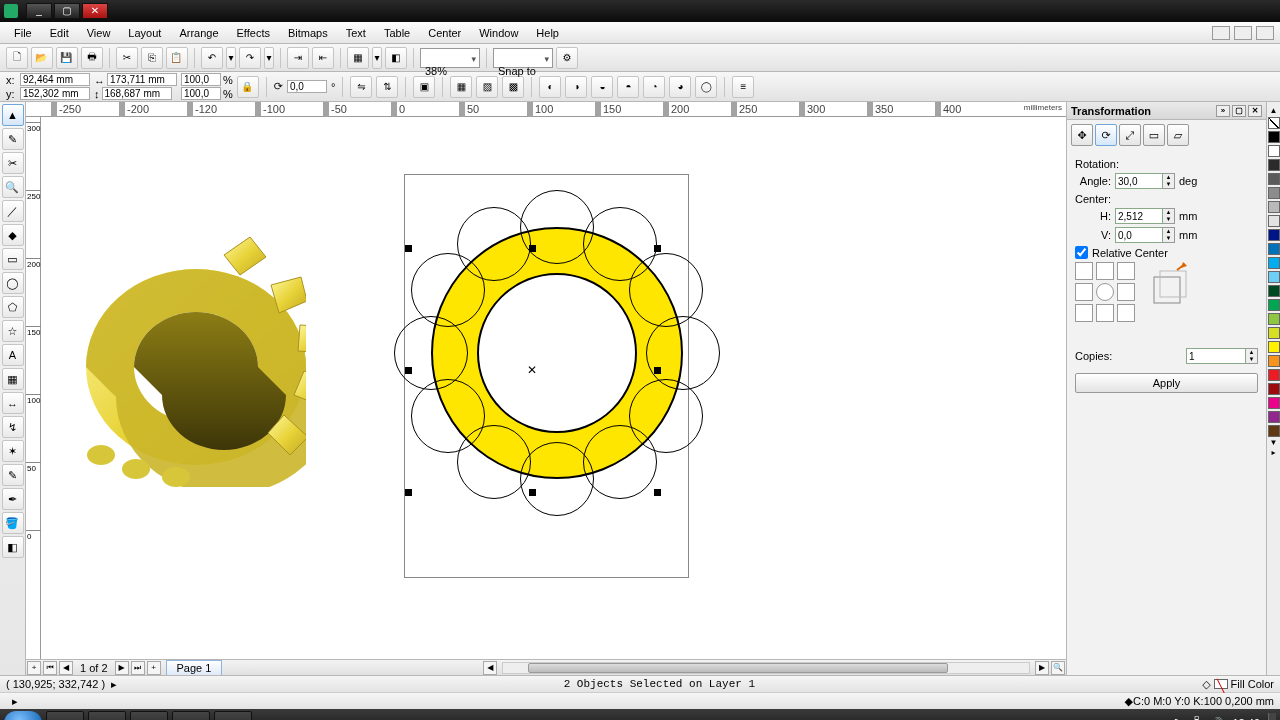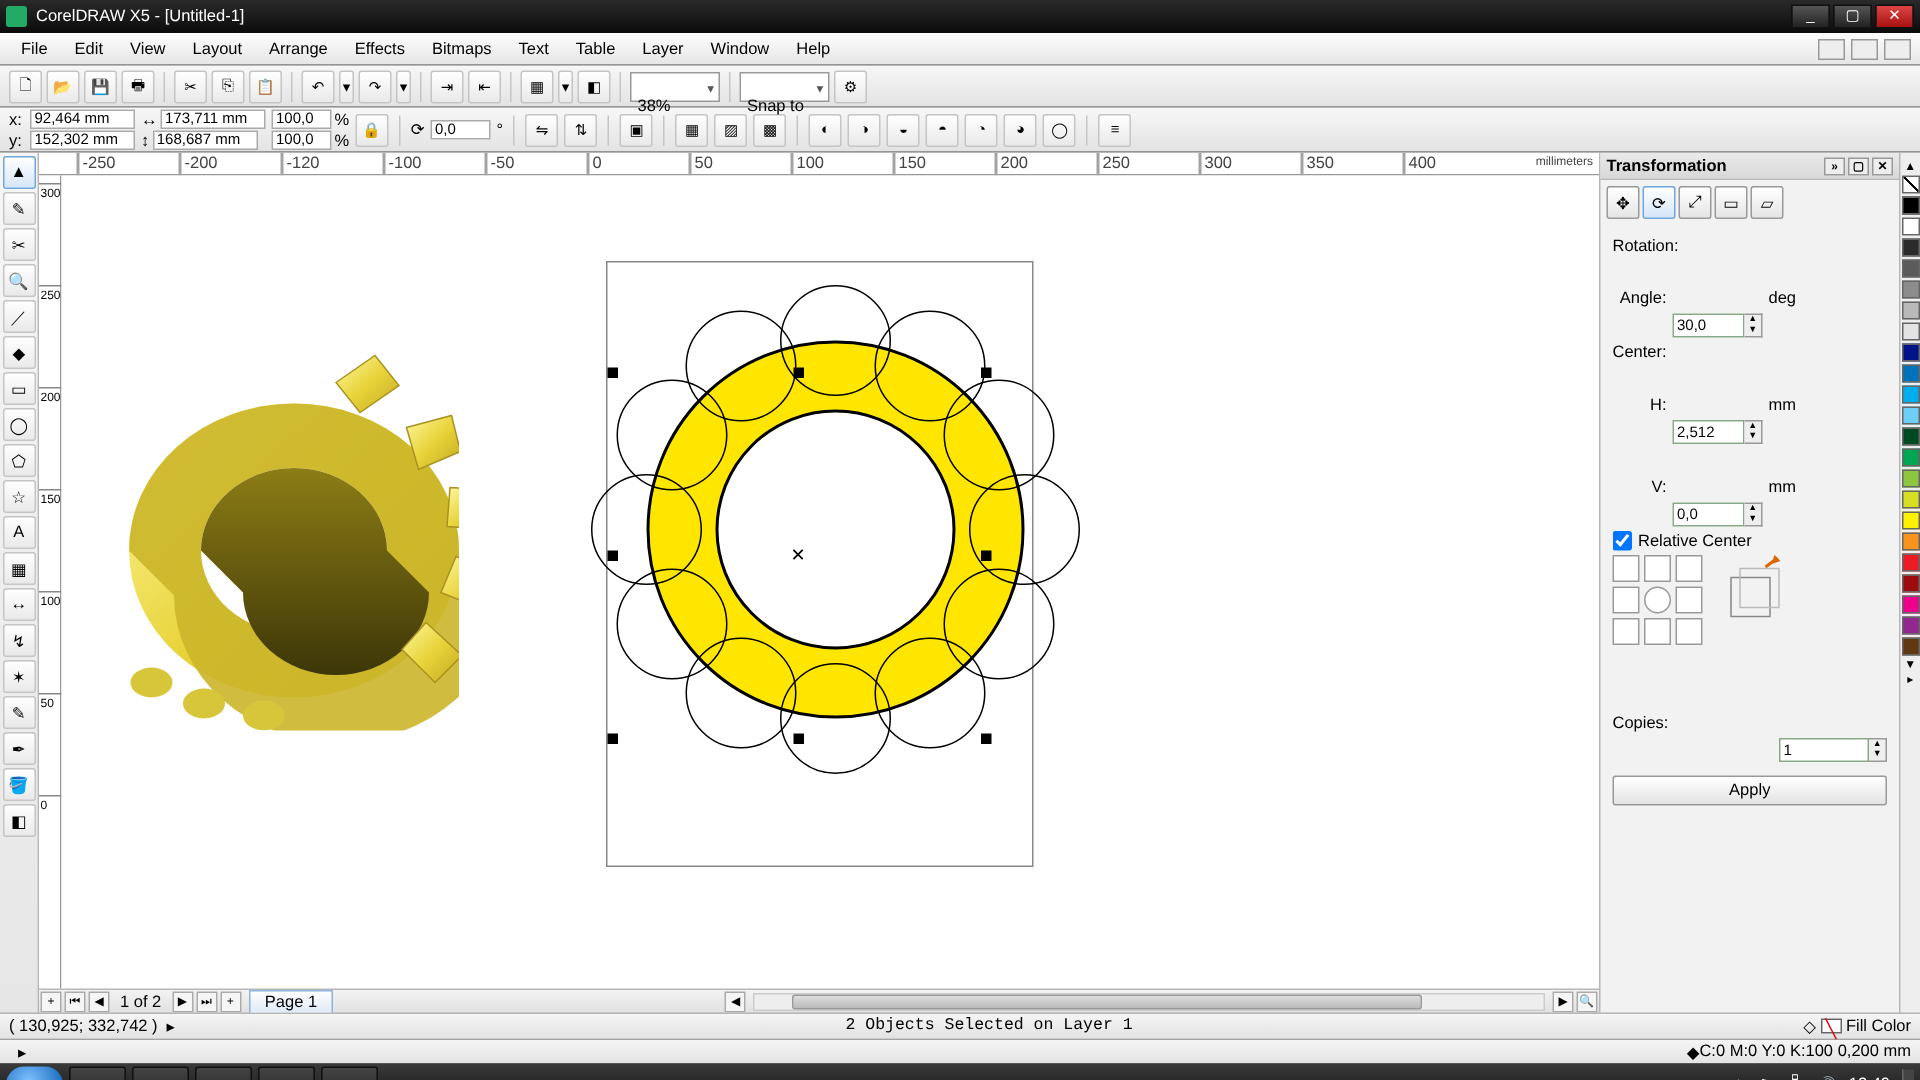--- a/index.html
+++ b/index.html
@@ -28,21 +28,21 @@
 .xyrow .lbl { width:12px;}
 .nfield { width:70px; height:13px; border:1px solid #aaa; background:#fff; padding:0 2px; font-size:10px; line-height:11px;}
 .nfield.sm{width:40px;}
 
 .workarea { position:relative; height: 573px; background:#fff;}
 .toolbox { position:absolute; left:0; top:0; width:26px; height:100%; background:linear-gradient(#f6f6f6,#e6e6e6); border-right:1px solid #b7b7b7; display:flex; flex-direction:column; align-items:center; padding-top:2px; gap:2px;}
 .tool { width:22px;height:22px; background:linear-gradient(#fff,#e9e9e9); border:1px solid #c5c5c5; border-radius:2px; display:flex;align-items:center;justify-content:center; font-size:11px;}
 .tool.sel{background:linear-gradient(#fff,#d5e6f9); border-color:#6fa7dd;}
 
 .ruler-h { position:absolute; left:26px; right:214px; top:0; height:15px; background:#fff; border-bottom:1px solid #999; font-size:8px; color:#444;}
-.ruler-h .tick{position:absolute; top:0; height:15px; border-left:2px solid #a3a3a3;}
+.ruler-h .tick{position:absolute; top:0; height:15px; border-left:6px solid #a3a3a3;}
 .ruler-h .tick span{position:absolute; top:1px; left:2px;}
 .ruler-h .unit{position:absolute; right:4px; top:1px; font-size:8px;}
 .ruler-v { position:absolute; left:26px; top:15px; bottom:16px; width:15px; background:#fff; border-right:1px solid #999;}
 .ruler-v .tick{position:absolute; left:0; width:15px; border-top:1px solid #888;}
 .ruler-v .tick span{position:absolute; left:1px; top:1px; font-size:8px;}
 
 .canvas { position:absolute; left:41px; top:15px; right:214px; bottom:16px; background:#fff; overflow:hidden;}
 .page { position:absolute; left:363px; top:57px; width:285px; height:404px; background:#fff; border:1px solid #888;}
 .page::after{content:""; position:absolute; left:4px; top:4px; right:-4px; bottom:-4px; background:rgba(0,0,0,.15); z-index:-1;}
 
@@ -72,21 +72,21 @@
 .docker .hdr{ height:18px; background:linear-gradient(#eaeaea,#d8d8d8); border-bottom:1px solid #b7b7b7; display:flex; align-items:center; padding:0 4px; font-weight:bold;}
 .docker .hdr .sp{flex:1;}
 .docker .hdr .hb{width:14px;height:12px;border:1px solid #999;background:#eee;margin-left:2px; font-size:8px; text-align:center; line-height:10px;}
 .docker .tabs { display:flex; gap:2px; padding:4px;}
 .docker .tabs .tb{ width:22px;height:22px;border:1px solid #999;background:linear-gradient(#fff,#e5e5e5);border-radius:2px;display:flex;align-items:center;justify-content:center;}
 .docker .tabs .tb.active{background:linear-gradient(#fff,#d5e6f9);border-color:#6fa7dd;}
 .docker .body{ padding:4px 8px;}
 .docker .lbl{ margin:4px 0 2px;}
 .docker .row{ display:flex; align-items:center; gap:4px; margin:3px 0;}
 .docker .row .k{ width:36px; text-align:right;}
-.spin{ display:flex; align-items:flex-end;margin-top:36px;}
+.spin{ display:flex; align-items:flex-end;}
 .spin input{ width:48px;height:16px;border:1px solid #8a8;background:#fff;font-size:10px;padding:0 2px;}
 .spin .ar{ width:12px;height:16px;border:1px solid #999;background:#eee;border-left:none;display:flex;flex-direction:column;}
 .spin .ar div{flex:1;font-size:6px;text-align:center;line-height:7px;}
 .anchors{display:grid;grid-template-columns:repeat(3,18px);grid-template-rows:repeat(3,18px);gap:3px;}
 .anchors .a{border:1px solid #999;background:#fff;}
 .anchors .a.c{border-radius:50%;}
 .apply{ width:100%; height:20px; background:linear-gradient(#fff,#e3e3e3); border:1px solid #999; border-radius:2px; margin-top:6px;}
 
 .colorbar { position:absolute; right:0; top:0; width:14px; bottom:0; background:#eee; border-left:1px solid #b7b7b7; display:flex; flex-direction:column; align-items:center; padding-top:4px;}
 .colorbar .sw{ width:12px;height:12px; margin:1px 0; border:1px solid #666;}
@@ -101,37 +101,36 @@
 .taskbar .start{ width:38px;height:24px;background:radial-gradient(circle at 40% 40%,#7ec0ff,#0a5fb0); border-radius:12px;}
 .taskbar .tb{ width:38px;height:24px;background:linear-gradient(#444,#222);border:1px solid #111;border-radius:2px;}
 .taskbar .flex{flex:1;}
 .taskbar .tray{ color:#fff; font-size:10px; display:flex;align-items:center;gap:8px;}
 </style>
 </head>
 <body>
 
 <div class="titlebar">
   <div class="app-icon"></div>
-  <div class="title">CorelDRAW X5 - [Untitled-1]</div>
   <div class="win-btn">_</div>
   <div class="win-btn">▢</div>
   <div class="win-btn win-close">✕</div>
 </div>
 
 <div class="menubar">
   <span class="menu">File</span>
   <span class="menu">Edit</span>
   <span class="menu">View</span>
   <span class="menu">Layout</span>
   <span class="menu">Arrange</span>
   <span class="menu">Effects</span>
   <span class="menu">Bitmaps</span>
   <span class="menu">Text</span>
   <span class="menu">Table</span>
-  <span class="menu">Layer</span>
+  <span class="menu">Center</span>
   <span class="menu">Window</span>
   <span class="menu">Help</span>
   <div class="spacer"></div>
   <div class="mini"></div>
   <div class="mini"></div>
   <div class="mini"></div>
 </div>
 
 <div class="toolbar1">
   <div class="tbtn">🗋</div>

